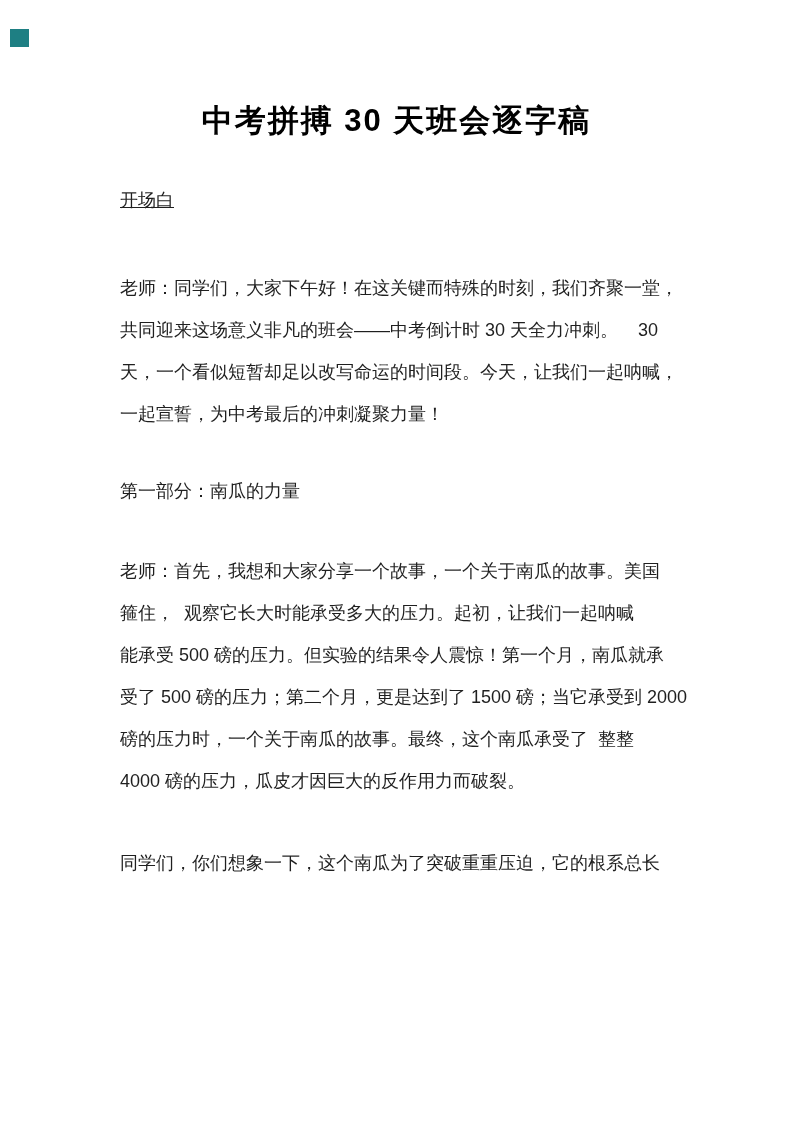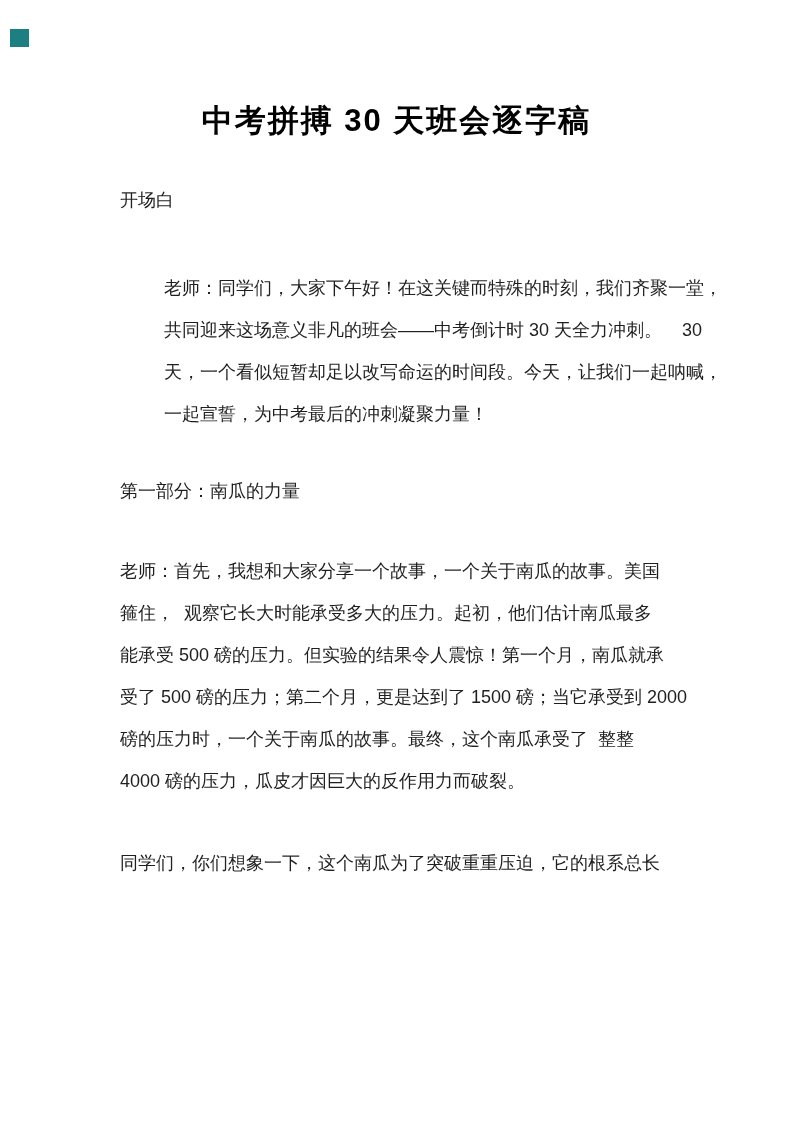--- a/index.html
+++ b/index.html
@@ -38,22 +38,22 @@
     white-space: pre;
   }
   .para { margin: 0; }
   .line {
     font-size: 18px;
     line-height: 42px;
     height: 42px;
     white-space: pre;
     color: #1f1f1f;
   }
-  #p-opening { margin-top: 34px; }
-  #p1 { margin-top: 46px; margin-left: 44px; }
+  #p-opening { margin-top: 34px; text-decoration: underline; }
+  #p1 { margin-top: 46px; }
   #p-section { margin-top: 35px; }
   #p2 { margin-top: 38px; }
   #p3 { margin-top: 40px; }
 </style>
 </head>
 <body>
 
 <div class="page">
   <div class="corner-mark"></div>
 
@@ -71,21 +71,21 @@
       <div class="line">天，一个看似短暂却足以改写命运的时间段。今天，让我们一起呐喊，</div>
       <div class="line">一起宣誓，为中考最后的冲刺凝聚力量！</div>
     </div>
 
     <div class="para" id="p-section">
       <div class="line">第一部分：南瓜的力量</div>
     </div>
 
     <div class="para" id="p2">
       <div class="line">老师：首先，我想和大家分享一个故事，一个关于南瓜的故事。美国</div>
-      <div class="line">箍住，  观察它长大时能承受多大的压力。起初，他们估计南瓜最多</div>
+      <div class="line">箍住，  观察它长大时能承受多大的压力。起初，让我们一起呐喊</div>
       <div class="line">能承受 500 磅的压力。但实验的结果令人震惊！第一个月，南瓜就承</div>
       <div class="line">受了 500 磅的压力；第二个月，更是达到了 1500 磅；当它承受到 2000</div>
       <div class="line">磅的压力时，一个关于南瓜的故事。最终，这个南瓜承受了  整整</div>
       <div class="line">4000 磅的压力，瓜皮才因巨大的反作用力而破裂。</div>
     </div>
 
     <div class="para" id="p3">
       <div class="line">同学们，你们想象一下，这个南瓜为了突破重重压迫，它的根系总长</div>
     </div>
 

